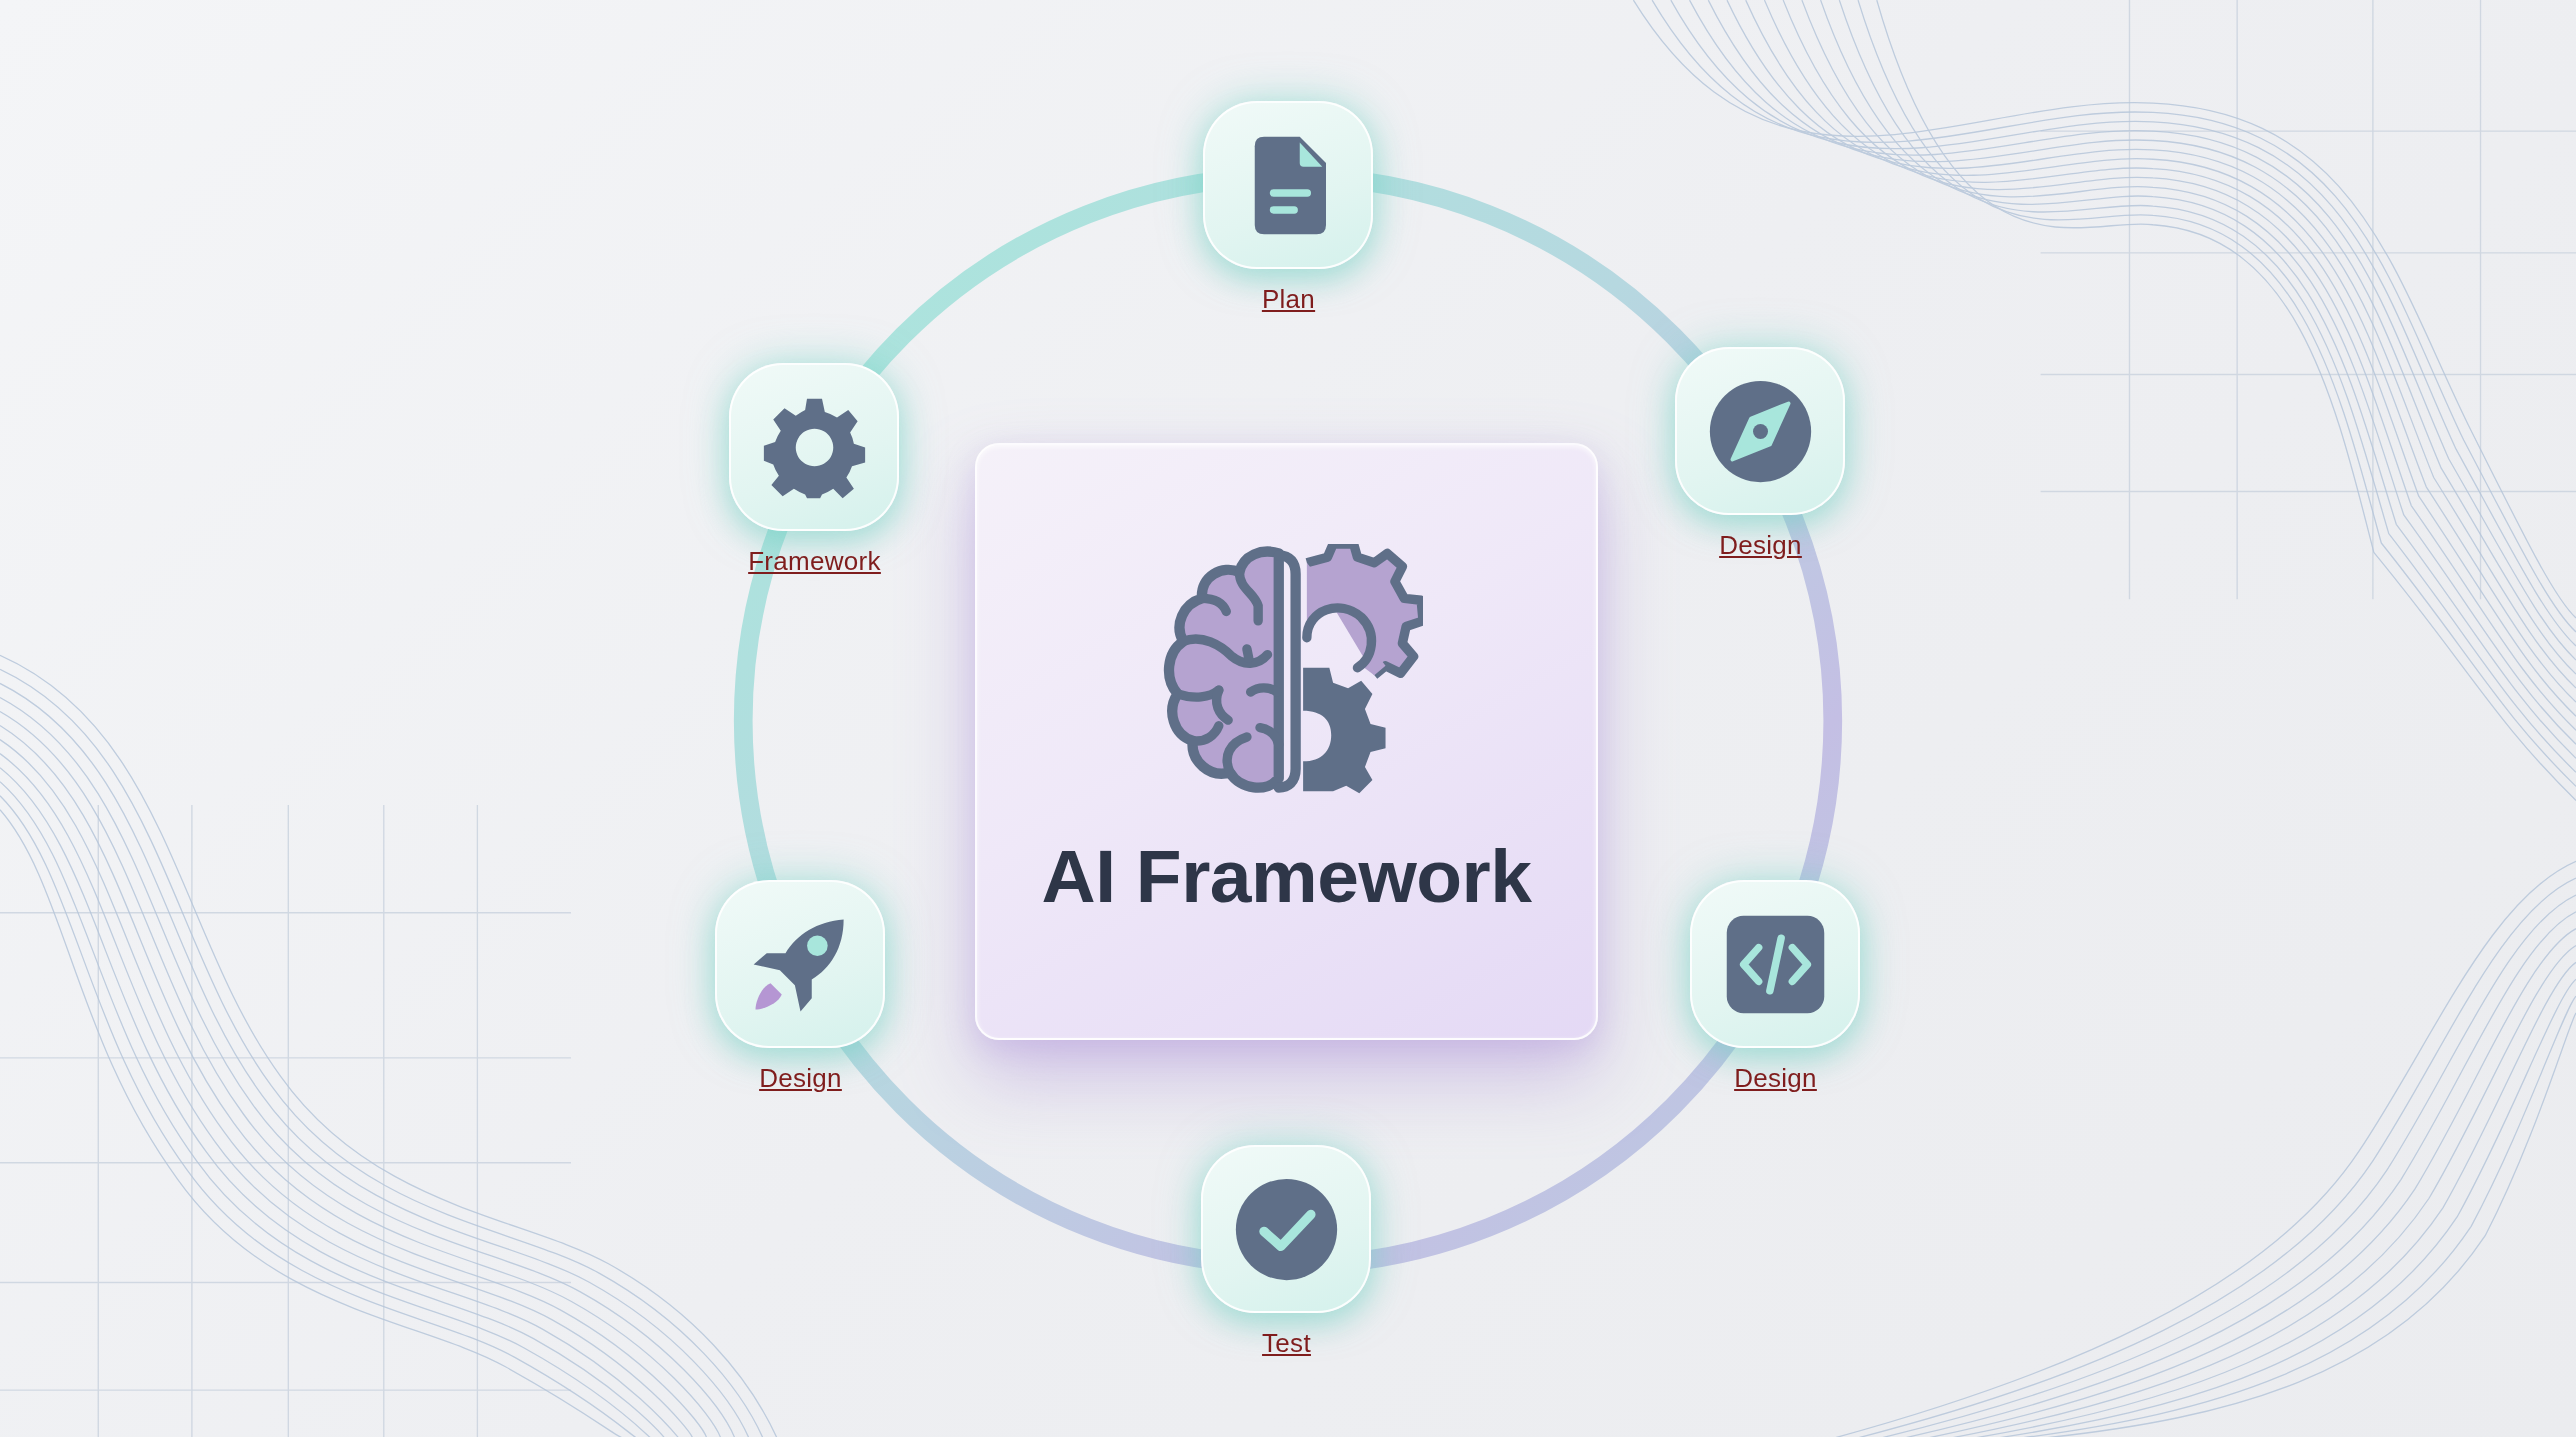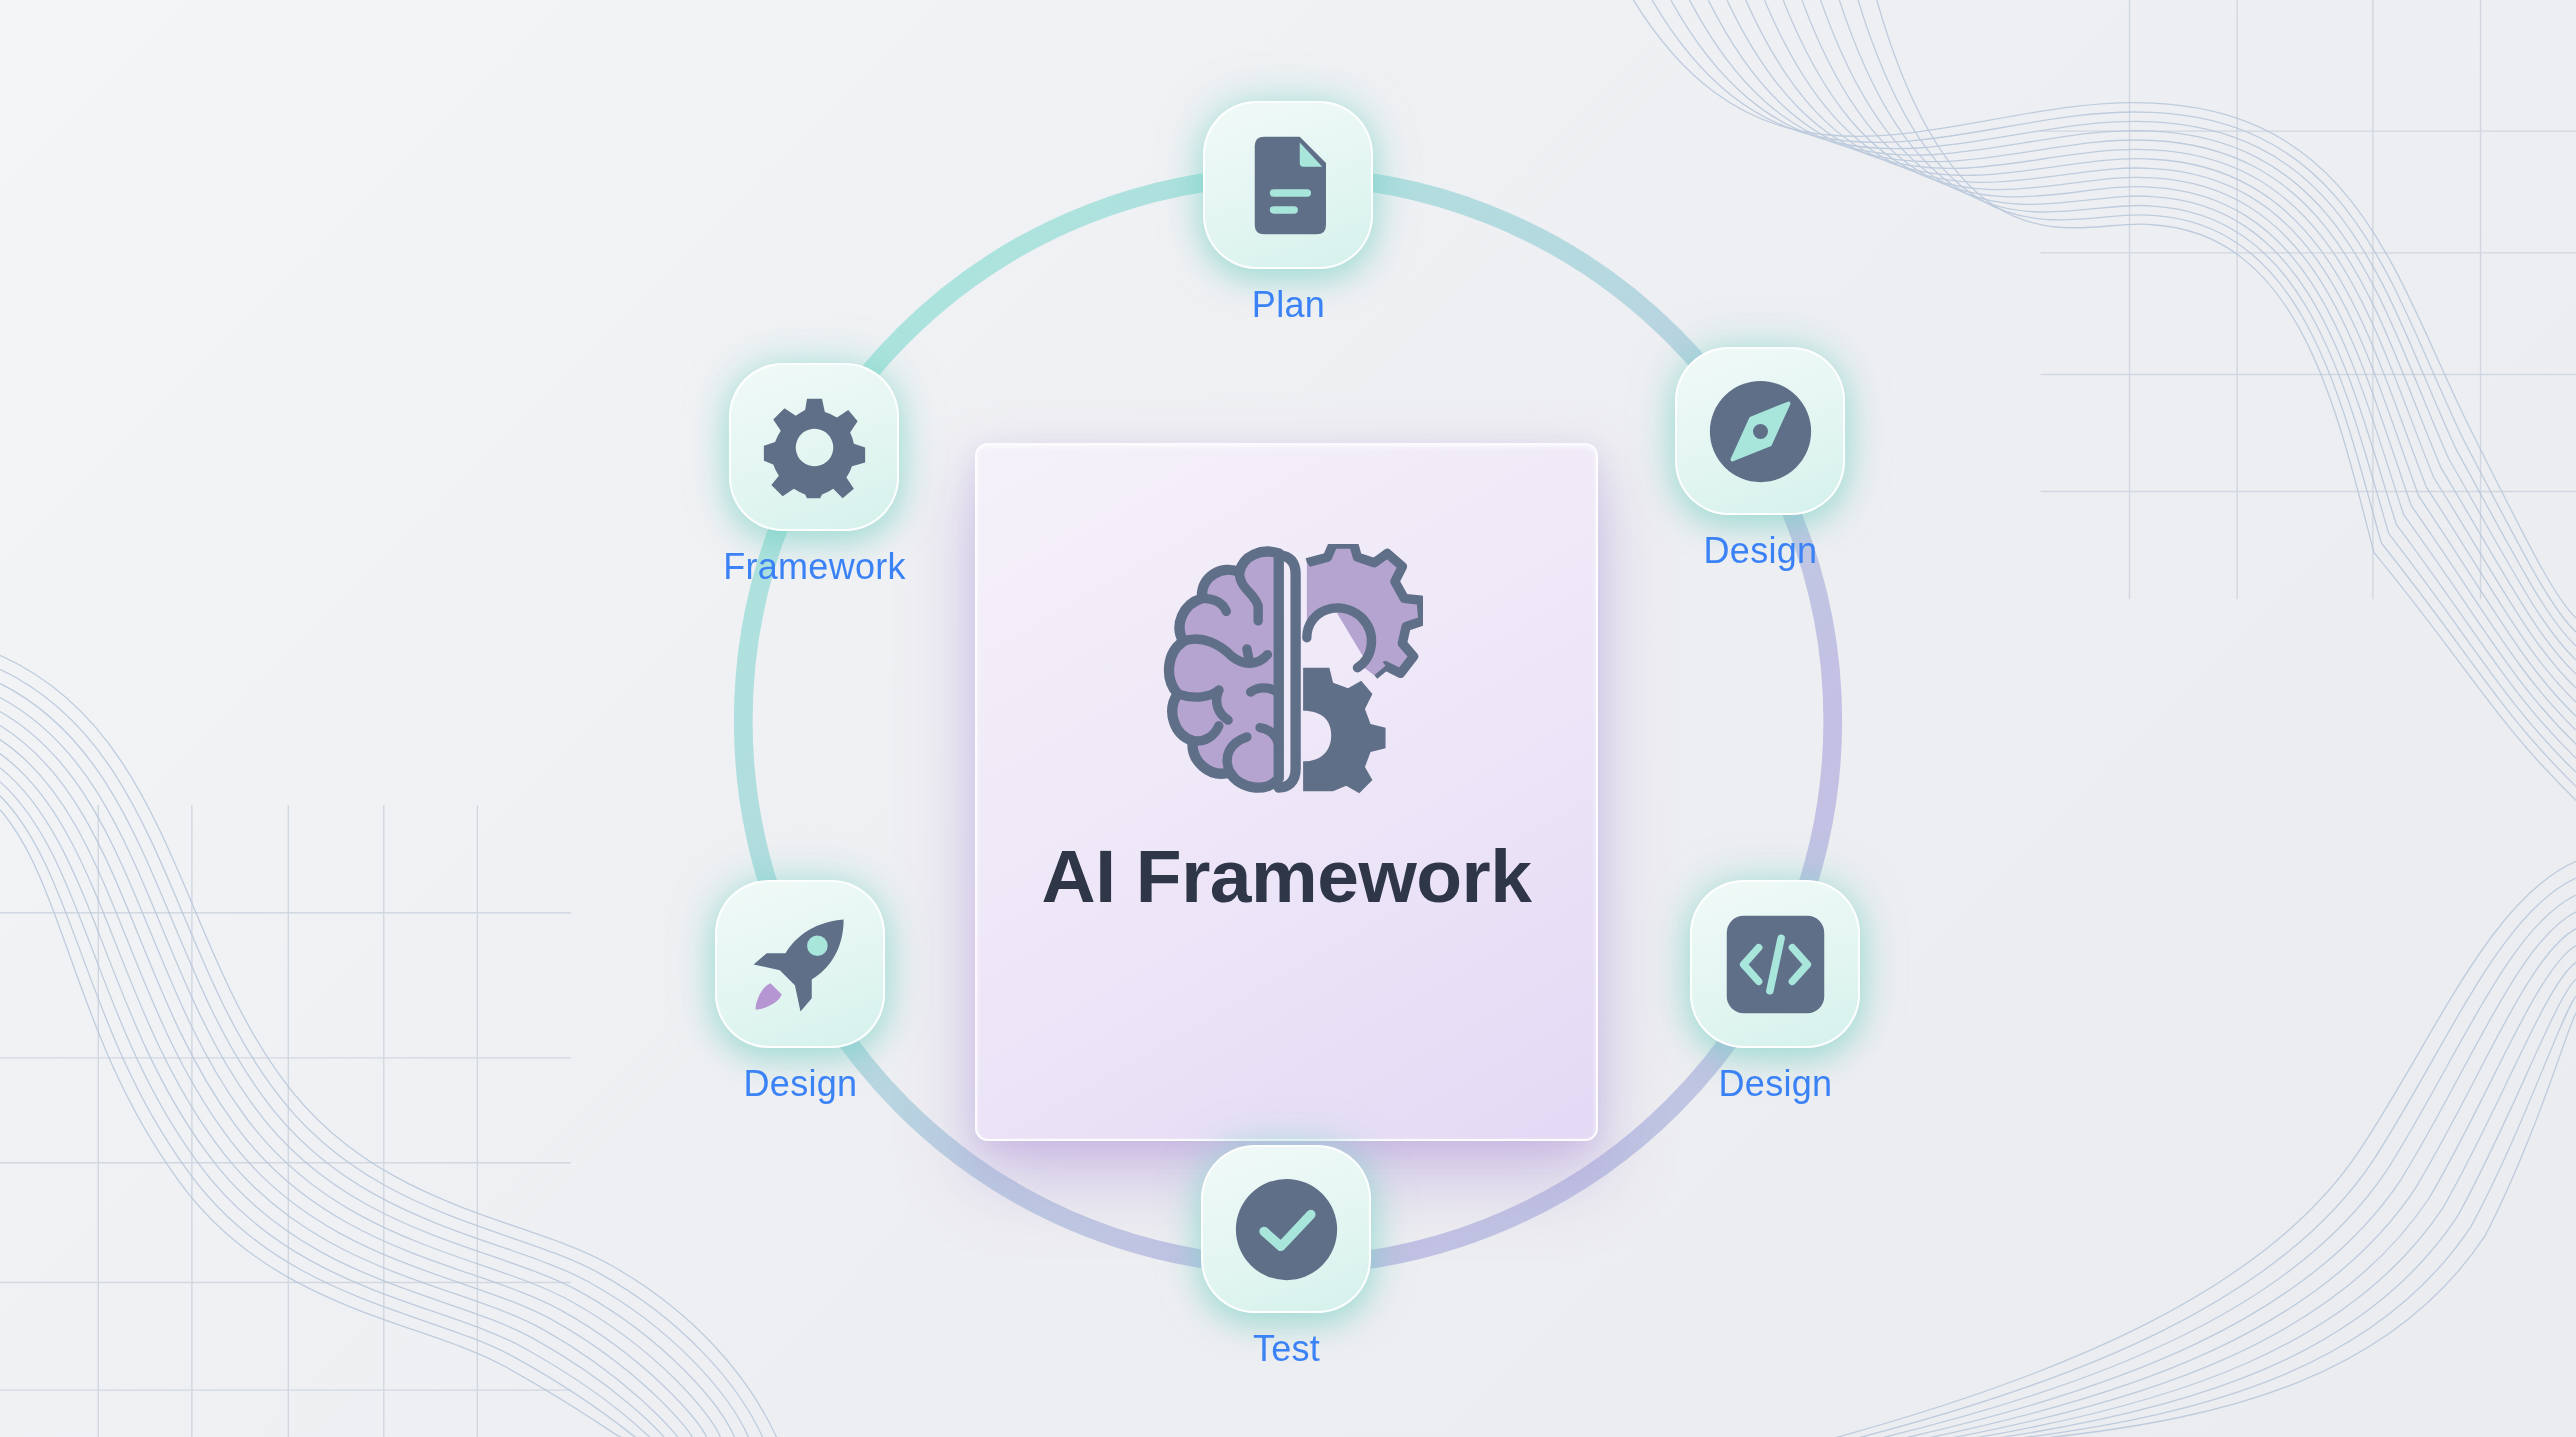--- a/index.html
+++ b/index.html
@@ -4,22 +4,22 @@
 <style>
   html, body { margin: 0; padding: 0; }
   body {
     width: 2576px; height: 1438px; overflow: hidden; position: relative;
     background: linear-gradient(135deg, #f4f5f7 0%, #eeeff2 50%, #ebecef 100%);
     font-family: "Liberation Sans", "DejaVu Sans", sans-serif;
   }
   .bg-deco { position: absolute; left: 0; top: 0; width: 2576px; height: 1438px; pointer-events: none; }
   .ring { position: absolute; left: 0; top: 0; width: 2576px; height: 1438px; }
   .card {
-    position: absolute; left: 975px; top: 443px; width: 623px; height: 698px;
-    border-radius: 13px;
+    position: absolute; left: 975px; top: 443px; width: 623px; height: 597px;
+    border-radius: 24px;
     background: linear-gradient(150deg, #f5f1f9 0%, #efe8f8 45%, #e4d9f5 100%);
     border: 2.8px solid rgba(255,255,255,0.85);
     box-sizing: border-box;
     box-shadow: 0 37px 75px rgba(170,140,215,0.45), 0 9.4px 28px rgba(190,170,225,0.35), inset 0 1.9px 5.6px rgba(255,255,255,0.7);
   }
   .card-icon { position: absolute; left: 180px; top: 99px; width: 266px; height: 253px; }
   .card-title {
     position: absolute; left: 0; right: 0; top: 388px; text-align: center;
     font-size: 75px; font-weight: 700; color: #2e3648; letter-spacing: -0.5px;
   }
@@ -28,21 +28,21 @@
     position: absolute; left: 27px; top: 0; width: 170px; height: 168px;
     border-radius: 54px; box-sizing: border-box;
     background: linear-gradient(160deg, #f1faf8 0%, #e2f5f1 60%, #d4f1ec 100%);
     border: 2.8px solid rgba(255,255,255,0.9);
     box-shadow: 0 0 41px rgba(120,215,200,0.55), 0 13px 28px rgba(110,200,190,0.35);
     display: flex; align-items: center; justify-content: center;
   }
   .tile svg { width: 105px; height: 105px; }
   .label {
     position: absolute; left: -37px; right: -37px; top: 183px; text-align: center;
-    font-size: 36px; color: #3b82f6; letter-spacing: 0.3px;
+    font-size: 26px; color: #7f1d1d; letter-spacing: 0.3px; text-decoration: underline;
   }
 </style>
 </head>
 <body>
 
 <svg class="bg-deco" viewBox="0 0 2752 1536" xmlns="http://www.w3.org/2000/svg">
   <defs>
     <linearGradient id="ringGrad" x1="0" y1="0" x2="1" y2="1">
       <stop offset="0" stop-color="#a8e8dc"></stop>
       <stop offset="0.45" stop-color="#b6d8e0"></stop>

